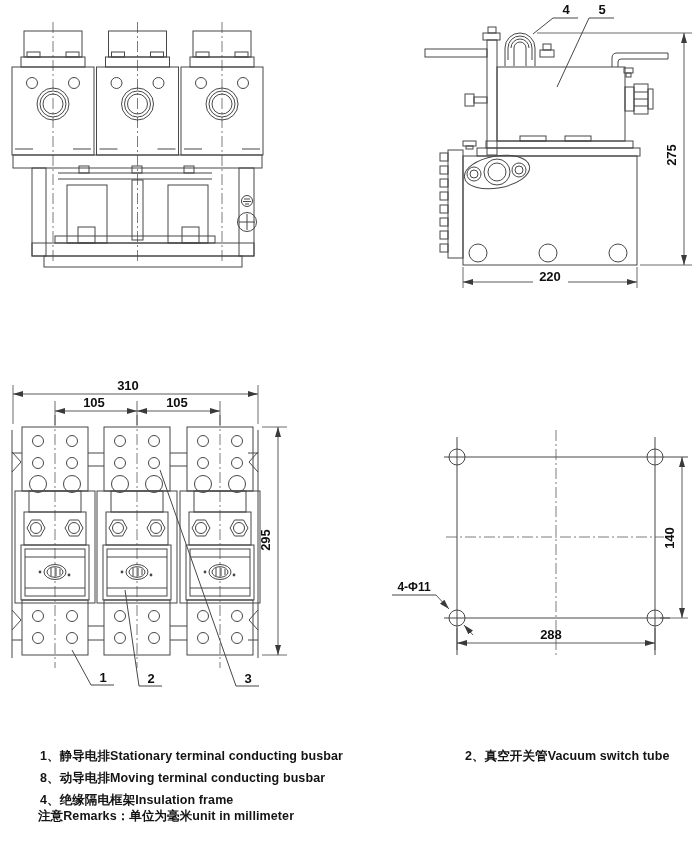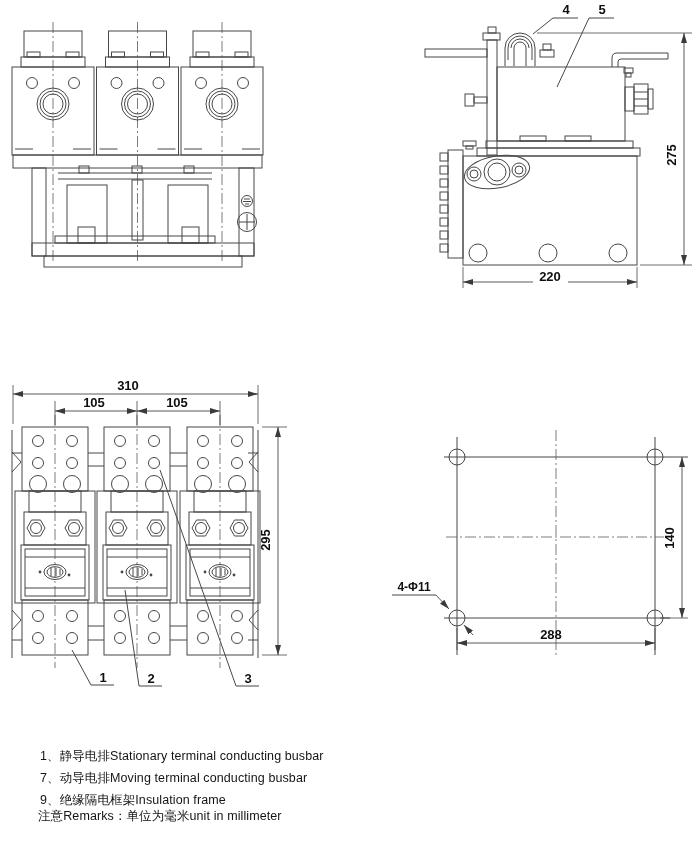--- a/index.html
+++ b/index.html
@@ -9,21 +9,21 @@
   svg.d{position:absolute;left:0;top:0}
   .d line,.d rect,.d circle,.d ellipse,.d path,.d polyline,.d polygon{
       fill:none;stroke:#474747;stroke-width:1}
   .d .thin{stroke-width:0.8}
   .d .cl{stroke-dasharray:11 3 2 3;stroke-width:0.8;stroke:#5a5a5a}
   .d .dl{stroke-width:0.9}
   .d .wbg{fill:#ffffff;stroke:none}
   .d .dot{fill:#474747;stroke:none}
   .d text{fill:#0f0f0f;stroke:none;font:700 13px "Liberation Sans",sans-serif}
   .d text.small{font:700 12px "Liberation Sans",sans-serif}
-  .legend-row{position:absolute;color:#141414;font-weight:400;font-size:12.5px;
+  .legend-row{position:absolute;color:#141414;font-weight:700;font-size:12.5px;
       white-space:nowrap;letter-spacing:.1px}
 </style>
 </head>
 <body>
 
 <div class="stage">
 <svg class="d" width="700" height="710" viewBox="0 0 700 710">
   <defs>
     <marker id="ma" markerWidth="11" markerHeight="8" refX="10" refY="4" orient="auto-start-reverse" markerUnits="userSpaceOnUse">
       <path d="M0,1 L10,4 L0,7 Z" style="fill:#3a3a3a;stroke:none"></path>
@@ -299,16 +299,17 @@
     <g>
       <text class="small" x="414" y="591" text-anchor="middle">4-Φ11</text>
       <line x1="392" y1="595" x2="436" y2="595"></line>
       <line class="dl" x1="436" y1="595" x2="449" y2="609" marker-end="url(#ma)"></line>
       <line class="dl" x1="473" y1="635" x2="464" y2="625" marker-end="url(#ma)"></line>
     </g>
   </g>
 </svg>
 
 <div class="legend-row" style="left:40px;top:748px">1、静导电排Stationary terminal conducting busbar</div>
-<div class="legend-row" style="left:40px;top:770px">7、动导电排Moving terminal conducting busbar</div>
-<div class="legend-row" style="left:40px;top:792px">9、绝缘隔电框架Insulation frame</div>
+<div class="legend-row" style="left:465px;top:748px">2、真空开关管Vacuum switch tube</div>
+<div class="legend-row" style="left:40px;top:770px">8、动导电排Moving terminal conducting busbar</div>
+<div class="legend-row" style="left:40px;top:792px">4、绝缘隔电框架Insulation frame</div>
 <div class="legend-row" style="left:38px;top:808px">注意Remarks：单位为毫米unit in millimeter</div>
 </div>
 
 </body></html>

